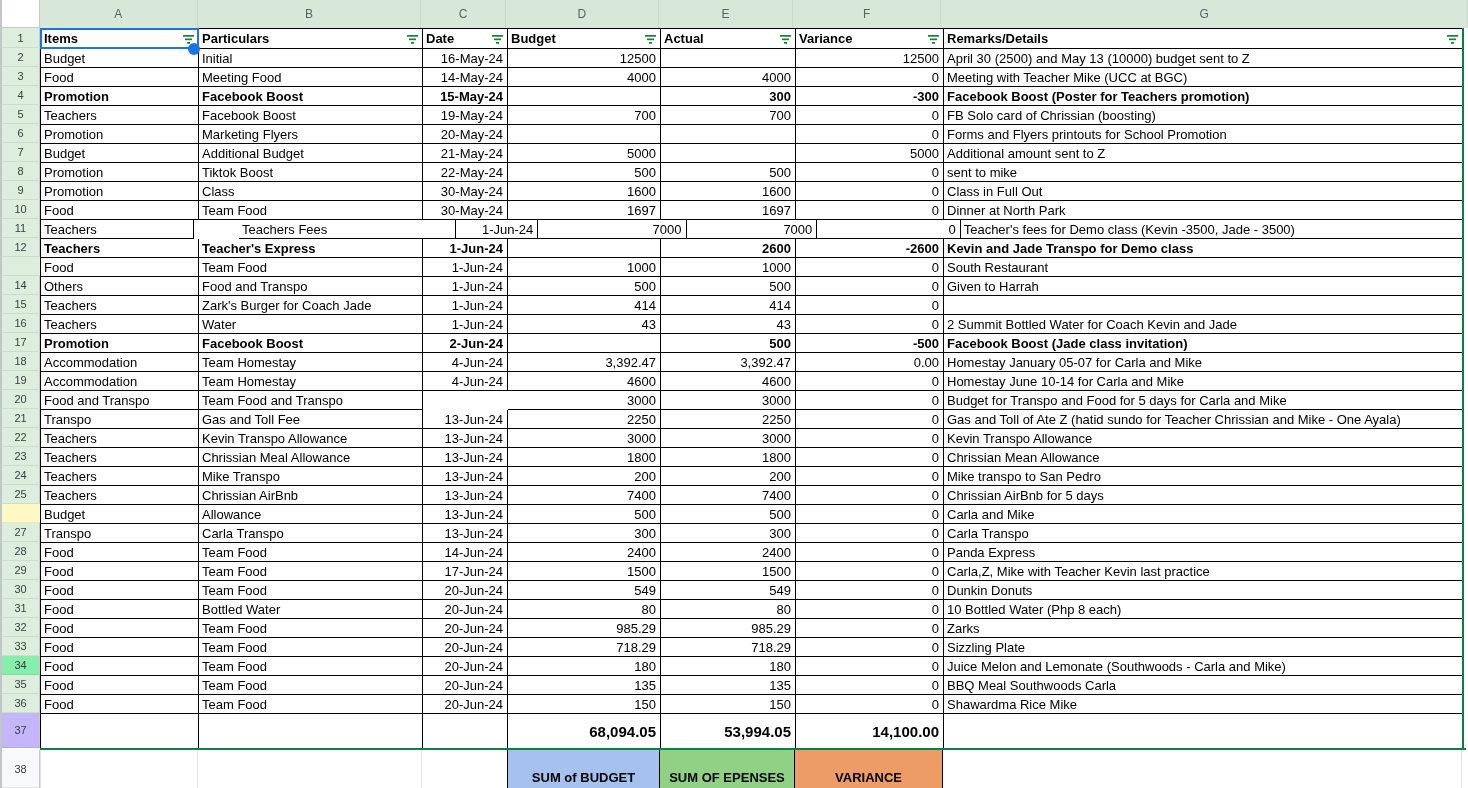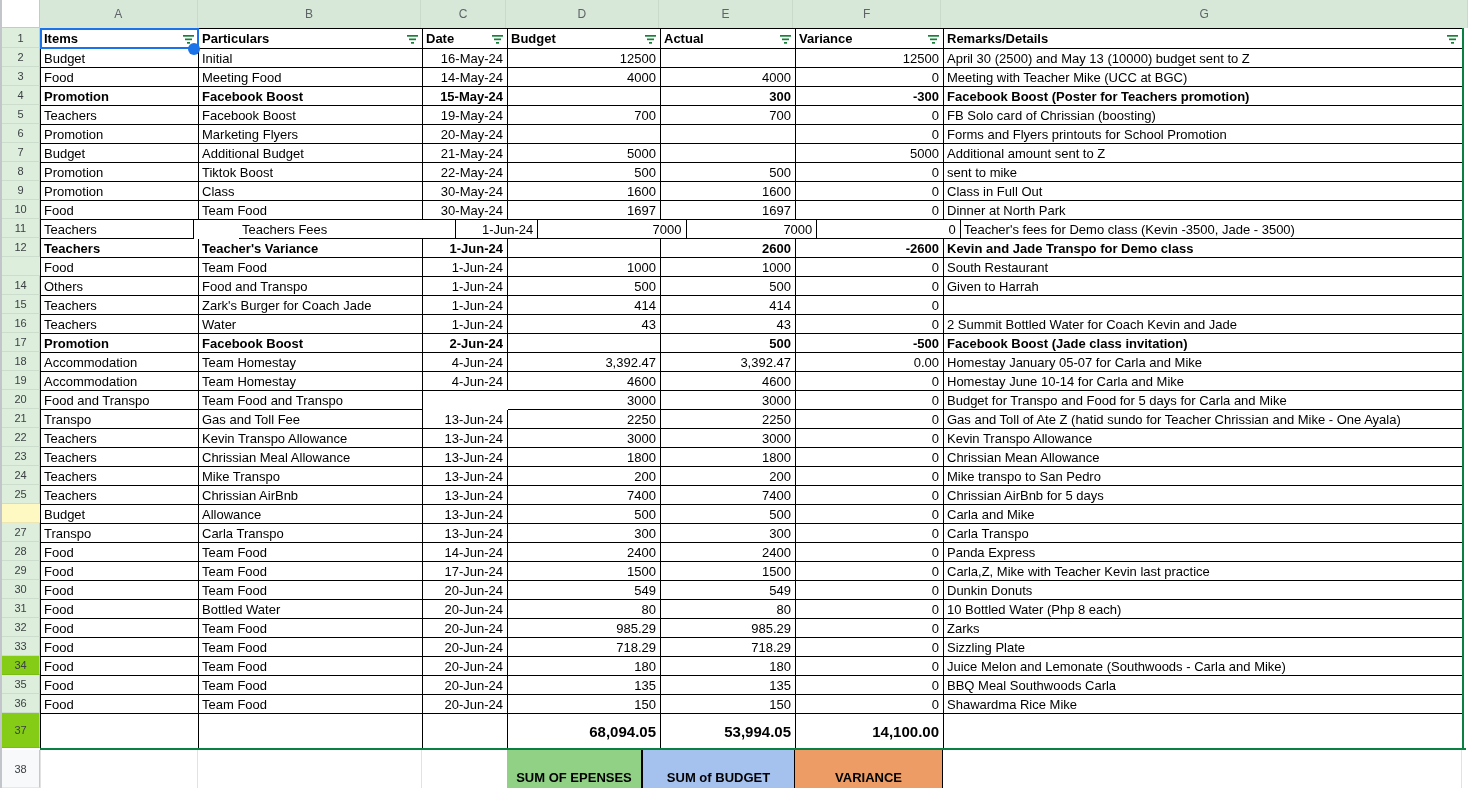--- a/index.html
+++ b/index.html
@@ -87,24 +87,24 @@
     <div class="rowhdr" style="height: 19px; background: rgb(221, 238, 221);">24</div>
     <div class="rowhdr" style="height: 19px; background: rgb(221, 238, 221);">25</div>
     <div class="rowhdr" style="height: 19px; background: #fef9c3; padding-left: 48px;">26</div>
     <div class="rowhdr" style="height: 19px; background: rgb(221, 238, 221);">27</div>
     <div class="rowhdr" style="height: 19px; background: rgb(221, 238, 221);">28</div>
     <div class="rowhdr" style="height: 19px; background: rgb(221, 238, 221);">29</div>
     <div class="rowhdr" style="height: 19px; background: rgb(221, 238, 221);">30</div>
     <div class="rowhdr" style="height: 19px; background: rgb(221, 238, 221);">31</div>
     <div class="rowhdr" style="height: 19px; background: rgb(221, 238, 221);">32</div>
     <div class="rowhdr" style="height: 19px; background: rgb(221, 238, 221);">33</div>
-    <div class="rowhdr" style="height: 19px; background: #84cc16;">34</div>
+    <div class="rowhdr" style="height: 19px; background: #86efac;">34</div>
     <div class="rowhdr" style="height: 19px; background: rgb(221, 238, 221);">35</div>
     <div class="rowhdr" style="height: 19px; background: rgb(221, 238, 221);">36</div>
-    <div class="rowhdr" style="height: 35px; background: #84cc16;">37</div>
+    <div class="rowhdr" style="height: 35px; background: #c4b5fd;">37</div>
     <div style="height: 2px;"></div>
     <div class="rowhdr" style="height: 38px; background: rgb(248, 249, 250);">38</div>
   </div>
 <div class="grid" id="grid">
     <div class="grow" style="height: 20px;">
       <div class="gcell hcell" style="width: 158px;">
         <span>Items</span>
         <svg width="13" height="12" class="ficon">
           <rect x="1" y="2" width="11" height="1.7" fill="#188038"></rect>
           <rect x="3" y="5.5" width="7" height="1.7" fill="#188038"></rect>
@@ -245,21 +245,21 @@
       <div class="gcell al" style="width: 158px;">Teachers</div>
       <div class="gcell al" style="width: 224px; margin-left: 45px;">Teachers Fees</div>
       <div class="gcell ar" style="width: 85px;">1-Jun-24</div>
       <div class="gcell ar" style="width: 153px;">7000</div>
       <div class="gcell ar" style="width: 135px;">7000</div>
       <div class="gcell ar" style="width: 148px;">0</div>
       <div class="gcell al" style="width: 519px;">Teacher's fees for Demo class (Kevin -3500, Jade - 3500)</div>
     </div>
     <div class="grow">
       <div class="gcell al bold" style="width: 158px;">Teachers</div>
-      <div class="gcell al bold" style="width: 224px;">Teacher's Variance</div>
+      <div class="gcell al bold" style="width: 224px;">Teacher's Express</div>
       <div class="gcell ar bold" style="width: 85px;">1-Jun-24</div>
       <div class="gcell ar bold" style="width: 153px;"></div>
       <div class="gcell ar bold" style="width: 135px;">2600</div>
       <div class="gcell ar bold" style="width: 148px;">-2600</div>
       <div class="gcell al bold" style="width: 519px;">Kevin and Jade Transpo for Demo class</div>
     </div>
     <div class="grow">
       <div class="gcell al" style="width: 158px;">Food</div>
       <div class="gcell al" style="width: 224px;">Team Food</div>
       <div class="gcell ar" style="width: 85px;">1-Jun-24</div>
@@ -483,22 +483,22 @@
       <div class="gcell ar total-val" style="width: 135px;">53,994.05</div>
       <div class="gcell ar total-val" style="width: 148px;">14,100.00</div>
       <div class="gcell al" style="width: 519px;"></div>
     </div>
   </div>
 
 <div class="r38">
   <div class="r38c plain38" style="width:158px;border-left:1px solid #e2e2e2;"></div>
   <div class="r38c plain38" style="width:224px;"></div>
   <div class="r38c" style="width:85px;background:#fff;"></div>
+  <div class="r38c" style="width:153px;background:#a5c2ef;border-left:1px solid #000;border-right:1px solid #000;">SUM of BUDGET</div>
   <div class="r38c" style="width:135px;background:#90d186;border-right:1px solid #000;">SUM OF EPENSES</div>
-  <div class="r38c" style="width:153px;background:#a5c2ef;border-left:1px solid #000;border-right:1px solid #000;">SUM of BUDGET</div>
   <div class="r38c" style="width:148px;background:#ec9c64;border-right:1px solid #000;">VARIANCE</div>
   <div class="r38c plain38" style="width:519px;"></div>
 </div>
 
 <div class="range-bottom"></div>
 <div class="range-right"></div>
 
 <div class="sel-outline"></div>
 <div class="sel-handle"></div>
 

